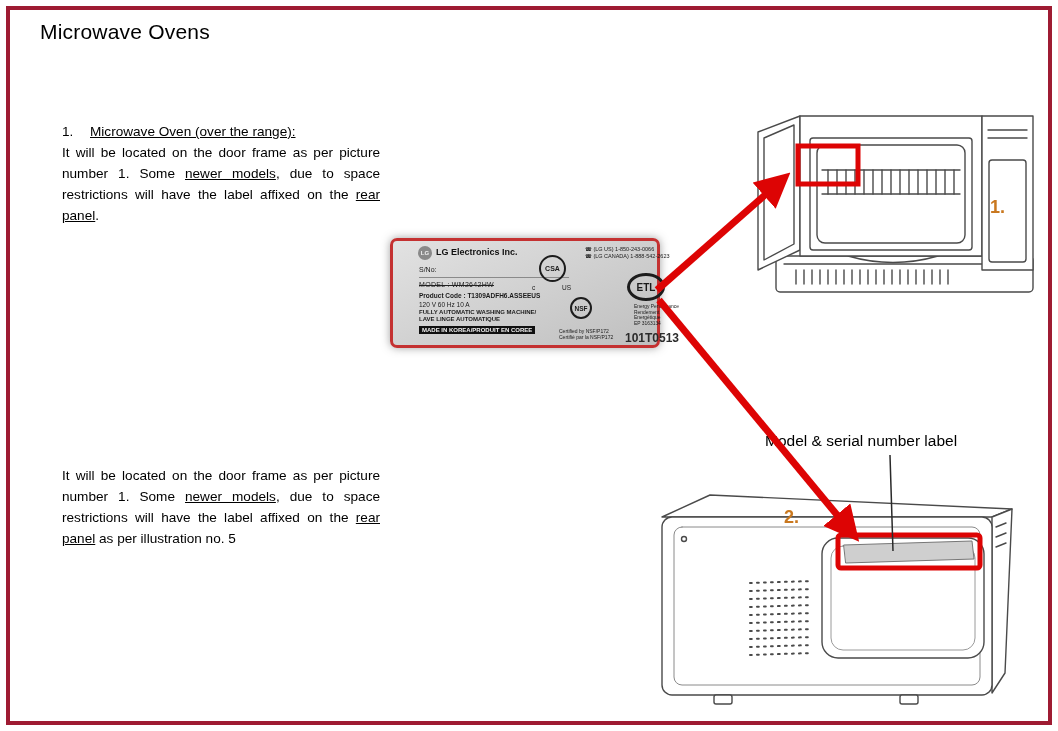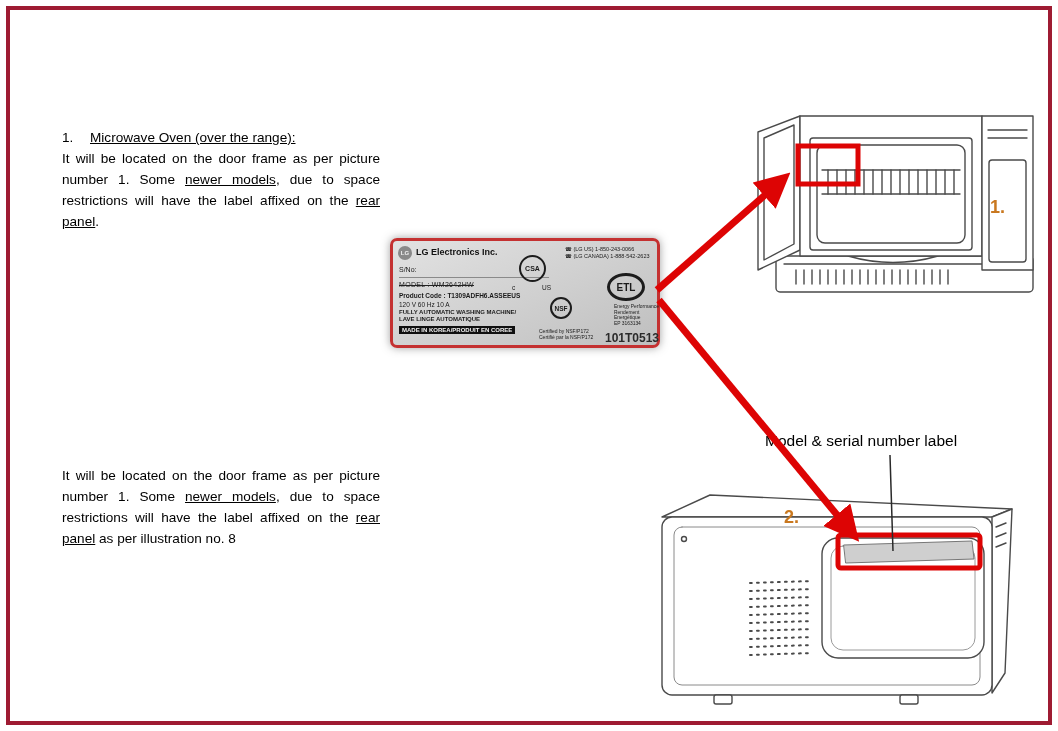--- a/index.html
+++ b/index.html
@@ -7,31 +7,31 @@
   body { font-family:"Liberation Sans", sans-serif; color:#000; }
 
   .page { position:relative; width:1058px; height:731px; background:#fff; overflow:hidden; }
   .page-border { position:absolute; inset:6px; border:4px solid var(--border-maroon,#9e1b32); pointer-events:none; z-index:10; }
 
   .title { position:absolute; left:40px; top:20px; font-size:21px; font-weight:400; color:#000; letter-spacing:.2px; z-index:2; }
 
   .text-block { position:absolute; width:318px; font-size:13.6px; line-height:21px; color:#000; z-index:2; }
   .tb1 { left:62px; top:121px; }
   .tb2 { left:62px; top:465px; }
-  .sec-head { white-space:nowrap;margin-top:6px; }
+  .sec-head { white-space:nowrap; }
   .sec-num { display:inline-block; width:28px; }
   .u { text-decoration:underline; }
   .sec-body { text-align:justify; }
 
   
   .label-plate { position:absolute; left:390px; top:238px; width:270px; height:110px;
     background:linear-gradient(155deg,#e2e2e2 0%,#cfcfcf 55%,#bfbfbf 100%);
     border:3px solid #c43131; border-radius:7px; box-shadow:0 0 9px rgba(70,70,70,.5);
     color:#1a1a1a; z-index:4; }
-  .label-plate .abs { position:absolute; white-space:nowrap; }
+  .label-plate .abs { position:absolute; white-space:nowrap;margin-left:20px; }
   .lp-logo { left:5px; top:5px; width:14px; height:14px; border-radius:50%; background:#898989; color:#f0f0f0;
     font-size:6px; font-weight:bold; display:flex; align-items:center; justify-content:center; }
   .lp-brand { left:23px; top:6px; font-size:9px; font-weight:bold; color:#111; }
   .lp-sno { left:6px; top:25px; font-size:7px; }
   .lp-rule { left:6px; top:36px; width:150px; border-top:1px solid #8a8a8a; height:0; }
   .lp-model { left:6px; top:40px; font-size:7px; text-decoration:line-through; color:#222; letter-spacing:.3px; }
   .lp-product { left:6px; top:51px; font-size:6.5px; font-weight:bold; }
   .lp-elec { left:6px; top:60px; font-size:6.5px; }
   .lp-type1 { left:6px; top:68px; font-size:6px; font-weight:bold; }
   .lp-type2 { left:6px; top:75px; font-size:6px; font-weight:bold; }
@@ -62,30 +62,31 @@
   .callout { position:absolute; left:765px; top:432px; font-size:15.5px; color:#000; white-space:nowrap; z-index:5; }
 
   .overlay { position:absolute; left:0; top:0; z-index:6; pointer-events:none; }
 </style>
 </head>
 <body>
 
 <div class="page">
   <div class="page-border"></div>
 
+  <h1 class="title">Microwave Ovens</h1>
 
   <section class="text-block tb1">
     <div class="sec-head">
       <span class="sec-num">1.</span><span class="u">Microwave Oven (over the range):</span>
     </div>
     <p class="sec-body"><span>It will be located on the door frame as per picture number 1.  Some </span><span class="u">newer models</span><span>, due to space restrictions will have the label affixed on the </span><span class="u">rear panel</span><span>.</span></p>
   </section>
 
   <section class="text-block tb2">
-    <p class="sec-body"><span>It will be located on the door frame as per picture number 1.  Some </span><span class="u">newer models</span><span>, due to space restrictions will have the label affixed on the </span><span class="u">rear panel</span><span> as per illustration no. 8</span></p>
+    <p class="sec-body"><span>It will be located on the door frame as per picture number 1.  Some </span><span class="u">newer models</span><span>, due to space restrictions will have the label affixed on the </span><span class="u">rear panel</span><span> as per illustration no. 5</span></p>
   </section>
 
   <div class="label-plate">
     <div class="abs lp-logo">LG</div>
     <div class="abs lp-brand">LG Electronics Inc.</div>
     <div class="abs lp-sno">S/No:</div>
     <div class="abs lp-rule"></div>
     <div class="abs lp-model">MODEL : WM2642HW</div>
     <div class="abs lp-product">Product Code : T1309ADFH6.ASSEEUS</div>
     <div class="abs lp-elec">120 V   60 Hz   10 A</div>

